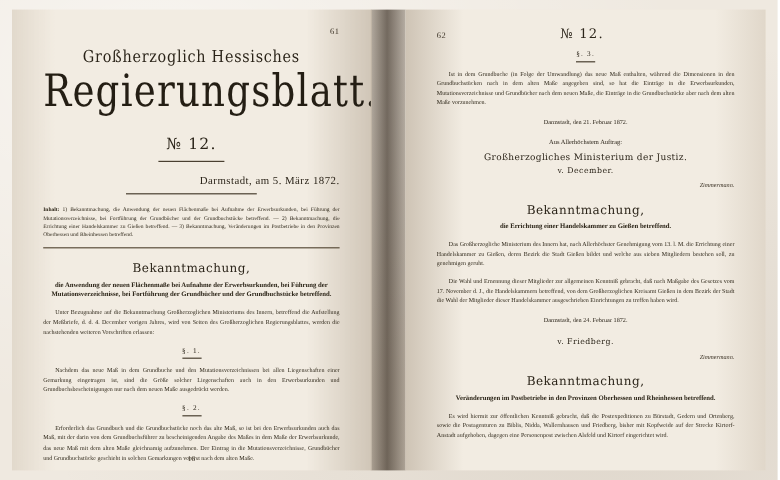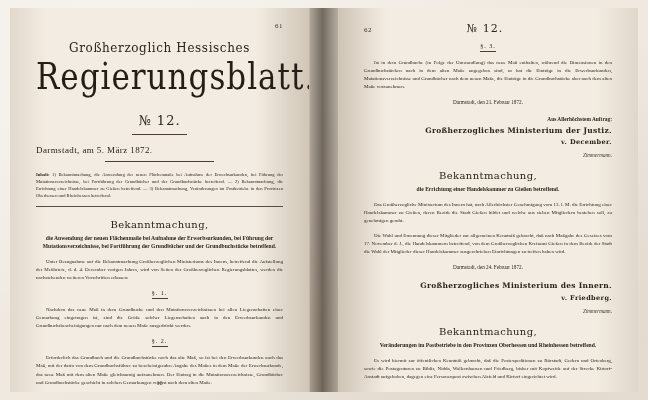--- a/index.html
+++ b/index.html
@@ -88,21 +88,21 @@
     transform: scaleY(1.2);
   }
   .issue {
     text-align: center;
     font-family: "DejaVu Serif", serif;
     font-size: 13px;
     margin-top: 20px;
     letter-spacing: 1px;
   }
   .dateline {
-    text-align: left;
+    text-align: right;
     font-size: 9px;
     margin-top: 10px;
     letter-spacing: 0.4px;
   }
   .rule {
     width: 44%;
     margin: 6px auto 0 auto;
     border-top: 1px solid #4a4031;
     height: 0;
   }
@@ -147,25 +147,24 @@
     margin-top: 8px;
     letter-spacing: 1px;
   }
   .section-mark .dash {
     display: block;
     width: 16px;
     border-top: 1px solid #4a4031;
     margin: 2px auto 0 auto;
   }
   .sig-block {
-    text-align: right;
+    text-align: center;
     margin-top: 10px;
     font-size: 5.4px;
     line-height: 1.7;
-    font-weight: bold;
   }
   .sig-block .auth {
     font-family: "DejaVu Serif", serif;
     font-size: 7.5px;
     letter-spacing: 0.3px;
   }
   .sig-block .name {
     font-family: "DejaVu Serif", serif;
     font-size: 6.5px;
     letter-spacing: 0.4px;
@@ -283,21 +282,20 @@
 
       <div class="head2">Bekanntmachung,</div>
       <div class="subhead">die Errichtung einer Handelskammer zu Gießen betreffend.</div>
 
       <div class="para">Das Großherzogliche Ministerium des Innern hat, nach Allerhöchster Genehmigung vom 13. l. M. die Errichtung einer Handelskammer zu Gießen, deren Bezirk die Stadt Gießen bildet und welche aus sieben Mitgliedern bestehen soll, zu genehmigen geruht.</div>
       <div class="para">Die Wahl und Ernennung dieser Mitglieder zur allgemeinen Kenntniß gebracht, daß nach Maßgabe des Gesetzes vom 17. November d. J., die Handelskammern betreffend, von dem Großherzoglichen Kreisamt Gießen in dem Bezirk der Stadt die Wahl der Mitglieder dieser Handelskammer ausgeschrieben Einrichtungen zu treffen haben wird.</div>
 
       <div class="datum">Darmstadt, den 24. Februar 1872.</div>
 
       <div class="sig-block">
-        <div class="auth">Großherzogliches Ministerium des Innern.</div>
         <div class="name">v. Friedberg.</div>
       </div>
       <div class="sig-row">
         <div class="left-sig"></div>
         <div class="right-sig">Zimmermann.</div>
       </div>
 
       <div class="head2">Bekanntmachung,</div>
       <div class="subhead">Veränderungen im Postbetriebe in den Provinzen Oberhessen und Rheinhessen betreffend.</div>
       <div class="para">Es wird hiermit zur öffentlichen Kenntniß gebracht, daß die Postexpeditionen zu Bürstadt, Gedern und Ortenberg, sowie die Postagenturen zu Biblis, Nidda, Wallernhausen und Friedberg, bisher mit Kopfweide auf der Strecke Kirtorf-Anstadt aufgehoben, dagegen eine Personenpost zwischen Alsfeld und Kirtorf eingerichtet wird.</div>

